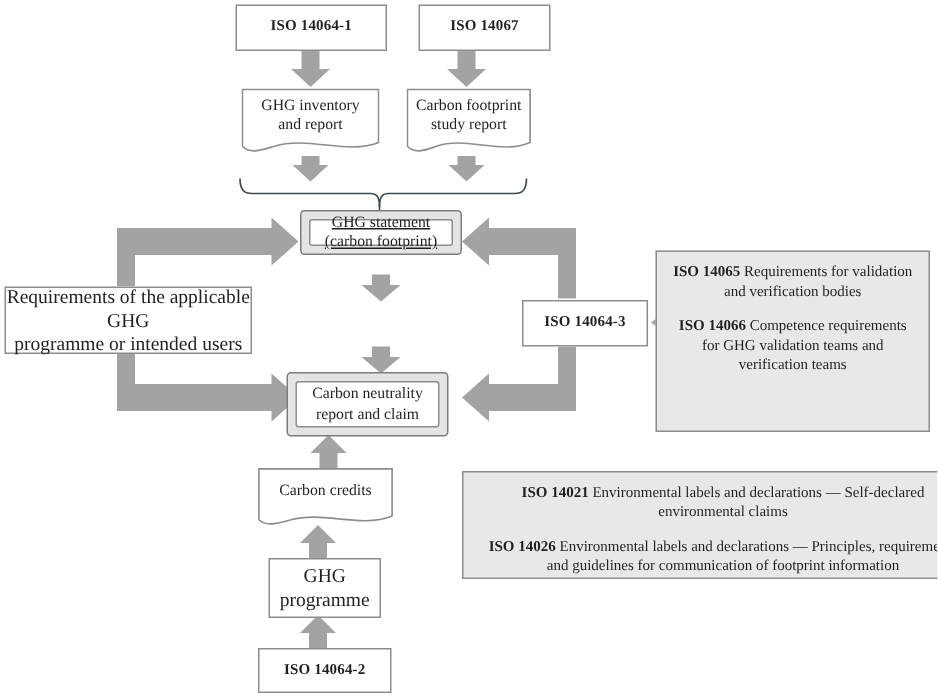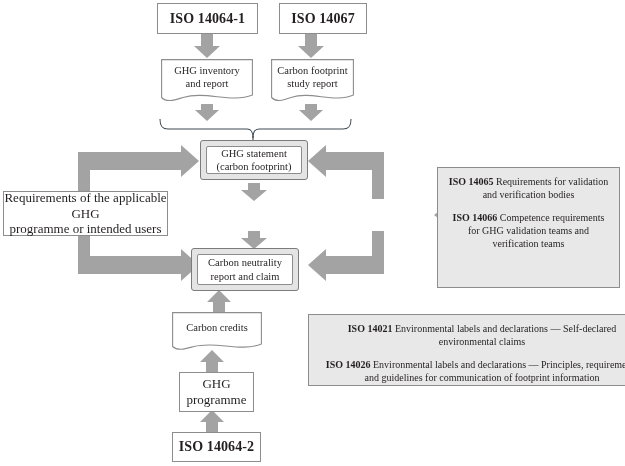--- a/index.html
+++ b/index.html
@@ -26,21 +26,21 @@
     align-items: center;
     justify-content: center;
     text-align: center;
     line-height: 1.22;
   }
   
   .box-iso {
     background: #ffffff;
     border: 1.1px solid #8d8d8d;
     font-weight: bold;
-    font-size: 14px;
+    font-size: 10px;
     letter-spacing: 0.1px;
   }
   
   .box-plain {
     background: #ffffff;
     border: 1.1px solid #8d8d8d;
     font-weight: normal;
     font-size: 13px;
   }
   
@@ -207,30 +207,33 @@
       <path d="M0.6,0.6 L91.4,0.6 L91.4,36 C70,44.5 45,31.5 22,38.5 C14,40.9 6,44 0.6,38.5 Z" fill="#ffffff" stroke="#8d8d8d" stroke-width="1.1"></path>
     </svg>
     <div class="doc-label" style="height:36px;">
       <div>
         <span>GHG inventory</span><br>
         <span>and report</span>
       </div>
     </div>
   </div>
 
-  <div class="frame-outer" style="left:200px; top:140px; width:108px; height:40px;">
+  <div class="frame-outer" style="left:200px; top:140px; width:108px; height:30px;text-decoration:underline;">
     <div class="frame-inner">
       <div>
         <span>GHG statement</span><br>
         <span>(carbon footprint)</span>
       </div>
     </div>
   </div>
 
 
+  <div class="node box-iso" style="left:348px; top:200px; width:84px; height:31px;">
+    <span>ISO 14064-3</span>
+  </div>
 
   <div class="frame-outer" style="left:191px; top:248px; width:108px; height:43px;">
     <div class="frame-inner">
       <div>
         <span>Carbon neutrality</span><br>
         <span>report and claim</span>
       </div>
     </div>
   </div>
 

